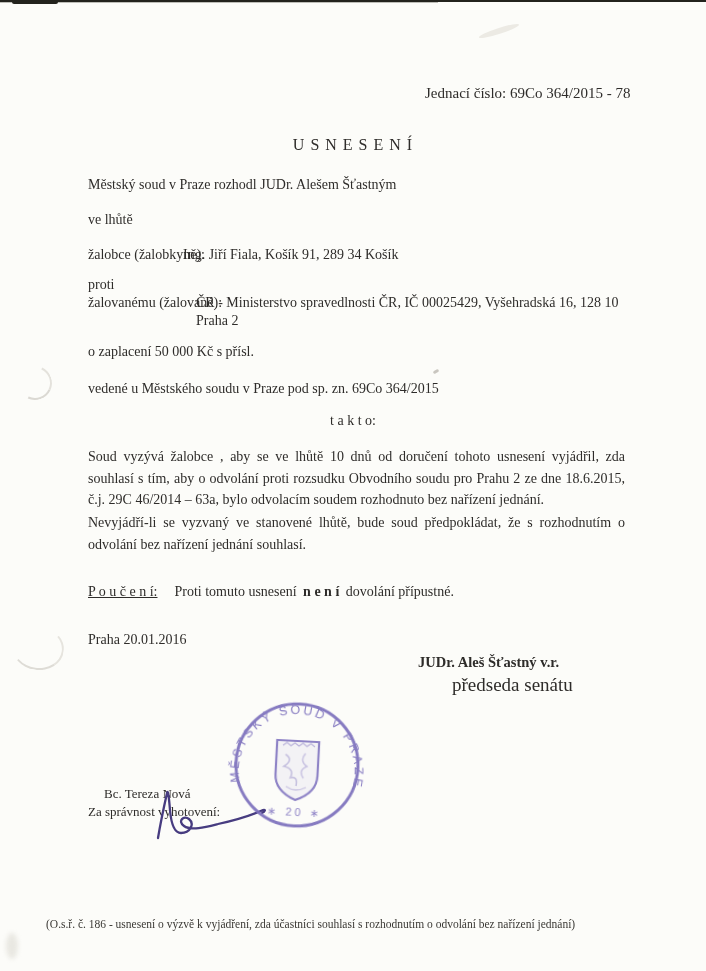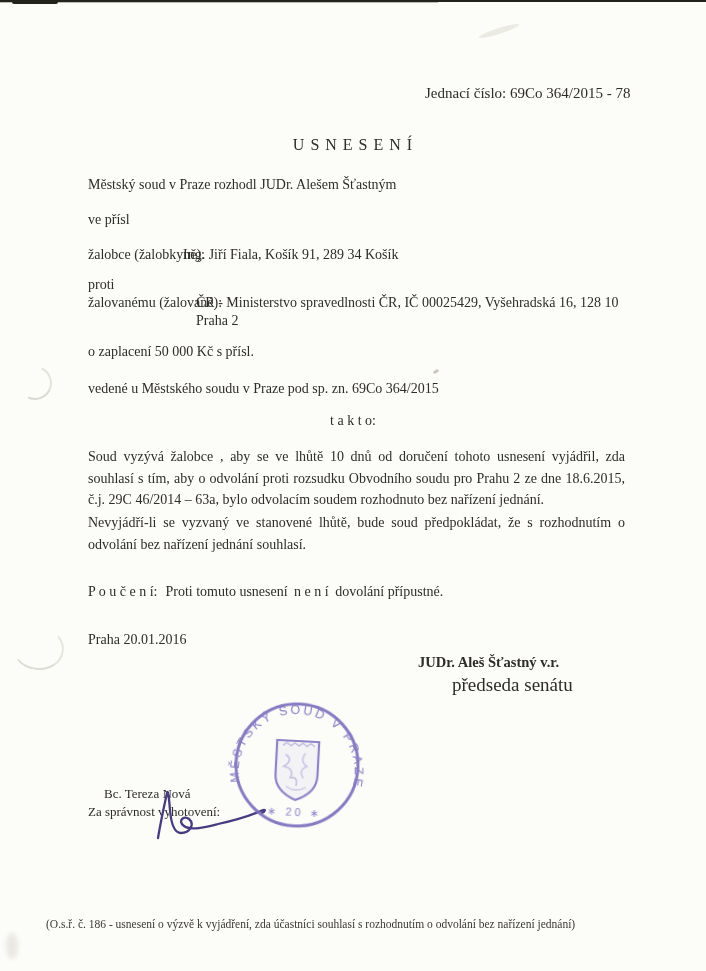--- a/index.html
+++ b/index.html
@@ -18,21 +18,21 @@
     text-align:justify;color:#2e2c2a;
   }
   .doc-title{
     position:absolute;left:0;right:0;top:136px;
     text-align:center;font-weight:normal;font-size:16px;letter-spacing:1px;
   }
   .takto{
     position:absolute;left:0;right:0;top:413px;
     text-align:center;font-size:14px;
   }
-  .bold{font-weight:normal;text-align:right;}
+  .bold{font-weight:bold;text-align:right;}
   .judge-name{position:absolute;left:418px;top:654px;font-weight:bold;font-size:14.5px;white-space:nowrap;}
   .judge-role{position:absolute;left:452px;top:674px;font-size:19px;white-space:nowrap;}
   .clerk{font-size:13px;}
   .footer-note{
     position:absolute;left:46px;top:918px;
     font-size:11.5px;color:#3a3834;white-space:nowrap;
   }
   
   .scan-top{position:absolute;top:0;left:0;right:0;height:2px;background:#23231d;}
   .scan-top-sub{position:absolute;top:2px;left:0;width:62%;height:1px;background:#8b8b84;opacity:.55;}
@@ -60,21 +60,21 @@
   <div class="crescent c2"></div>
   <div class="speck"></div>
   <div class="smudge-bl"></div>
 
   <div class="line" style="left:425px;top:85px;font-size:15px;">Jednací číslo: 69Co 364/2015 - 78</div>
 
   <div class="doc-title">U S N E S E N Í</div>
 
   <div class="line" style="left:88px;top:177px;">Městský soud v Praze rozhodl JUDr. Alešem Šťastným</div>
 
-  <div class="line" style="left:88px;top:212px;">ve přísl</div>
+  <div class="line" style="left:88px;top:212px;">ve lhůtě</div>
 
   <div class="line" style="left:88px;top:247px;">žalobce (žalobkyně):</div>
   <div class="line" style="left:183px;top:247px;">Ing. Jiří Fiala, Košík 91, 289 34 Košík</div>
 
   <div class="line" style="left:88px;top:277px;">proti</div>
 
   <div class="line" style="left:88px;top:295px;">žalovanému (žalované):</div>
   <div class="line" style="left:196px;top:295px;">ČR - Ministerstvo spravedlnosti ČR,  IČ 00025429, Vyšehradská 16, 128 10</div>
   <div class="line" style="left:196px;top:313px;">Praha 2</div>
 
@@ -82,21 +82,21 @@
 
   <div class="line" style="left:88px;top:381px;">vedené u Městského soudu v Praze pod sp. zn. 69Co 364/2015</div>
 
   <div class="takto">t a k t o:</div>
 
   <div class="para" style="top:446px;">Soud vyzývá žalobce , aby se ve lhůtě 10 dnů od doručení tohoto usnesení vyjádřil, zda souhlasí s tím, aby o odvolání proti rozsudku Obvodního soudu pro Prahu 2 ze dne 18.6.2015, č.j. 29C 46/2014 – 63a, bylo odvolacím soudem rozhodnuto bez nařízení jednání.</div>
 
   <div class="para" style="top:512px;">Nevyjádří-li se vyzvaný ve stanovené lhůtě, bude soud předpokládat, že s rozhodnutím o odvolání bez nařízení jednání souhlasí.</div>
 
   <div class="line" style="left:88px;top:584px;">
-    <span style="margin-right:8px;">P o u č e n í:</span><span>Proti tomuto usnesení</span>
+    <span style="margin-right:17px;text-decoration:underline;">P o u č e n í:</span><span>Proti tomuto usnesení</span>
     <span class="bold" style="margin:0 3px;">n e n í</span>
     <span>dovolání přípustné.</span>
   </div>
 
   <div class="line" style="left:88px;top:632px;">Praha 20.01.2016</div>
 
   <div class="judge-name">JUDr. Aleš Šťastný v.r.</div>
   <div class="judge-role">předseda senátu</div>
 
   <div class="line clerk" style="left:88px;top:804px;">Za správnost vyhotovení:</div>

